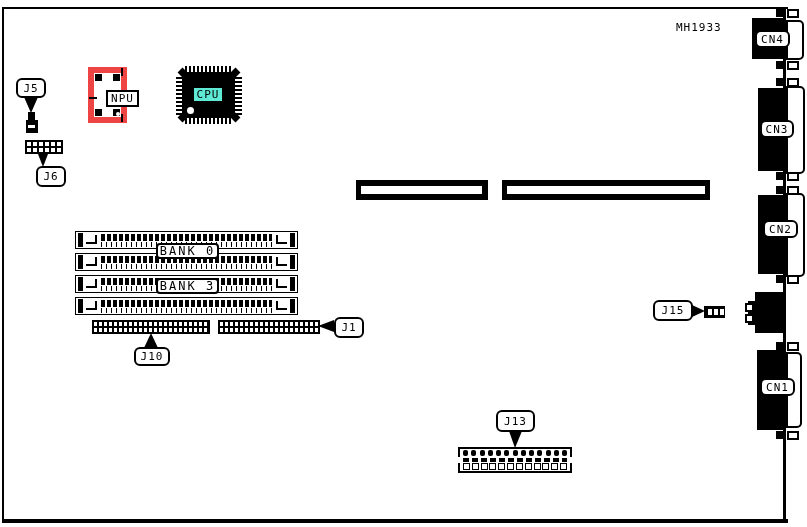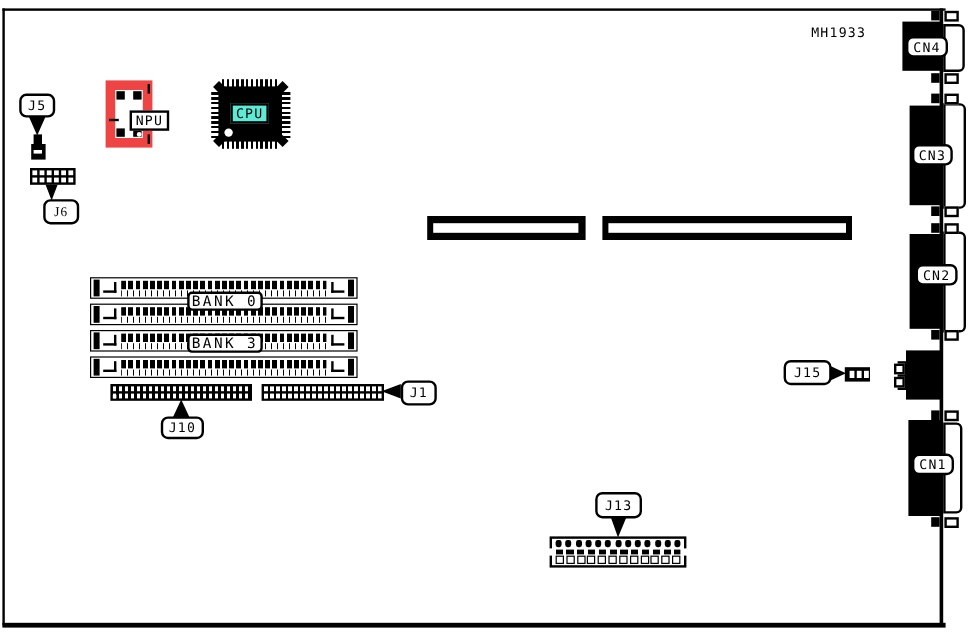--- a/index.html
+++ b/index.html
@@ -16,38 +16,38 @@
   #bracket-line{left:783px;top:7px;width:3px;height:514px;}
 
   
   #mh-text{left:652px;top:21px;font-size:11px;letter-spacing:1px;margin-left:24px;}
 
   
   .lbl{position:absolute;background:#fff;border:2px solid #000;border-radius:6px;
        display:flex;align-items:center;justify-content:center;
        font-size:11px;letter-spacing:1px;z-index:6;box-sizing:border-box;}
   #lbl-j5{left:16px;top:78px;width:30px;height:20px;}
-  #lbl-j6{left:36px;top:166px;width:30px;height:21px;font-family:Liberation Serif, serif;}
+  #lbl-j6{left:36px;top:166px;width:30px;height:21px;}
   #lbl-j10{left:134px;top:347px;width:36px;height:19px;}
   #lbl-j1{left:334px;top:317px;width:30px;height:21px;}
   #lbl-j13{left:496px;top:410px;width:39px;height:22px;}
   #lbl-j15{left:653px;top:300px;width:40px;height:21px;}
   #lbl-cn4{left:755px;top:30px;width:35px;height:18px;}
   #lbl-cn3{left:760px;top:120px;width:34px;height:18px;}
   #lbl-cn2{left:763px;top:220px;width:35px;height:18px;}
   #lbl-cn1{left:760px;top:378px;width:35px;height:18px;}
   .bank-lbl{border-radius:4px;font-size:12px;letter-spacing:2px;}
   #lbl-bank0{left:156px;top:243px;width:63px;height:16px;}
   #lbl-bank1{left:156px;top:278px;width:63px;height:16px;}
 
   
   #pointers{position:absolute;left:0;top:0;z-index:4;pointer-events:none;}
 
   
-  #npu-chip{left:88px;top:67px;width:39px;height:56px;border:8px solid #ef4444;background:#fff;box-sizing:border-box;}
+  #npu-chip{left:88px;top:67px;width:39px;height:56px;border:6px solid #ef4444;background:#fff;box-sizing:border-box;}
   .npu-c{position:absolute;width:7px;height:7px;background:#000;}
   #npu-c-tl{left:1px;top:1px;} #npu-c-tr{right:1px;top:1px;}
   #npu-c-bl{left:1px;bottom:1px;} #npu-c-br{right:1px;bottom:1px;}
   #npu-dot{position:absolute;right:1px;bottom:1px;width:4px;height:4px;background:#fff;border-radius:50%;}
   .npu-tick-v{position:absolute;width:2px;height:8px;background:#000;}
   .npu-tick-h{position:absolute;width:8px;height:2px;background:#000;}
   #npu-t-top{left:27px;top:-5px;} #npu-t-bot{left:27px;bottom:-5px;}
   #npu-t-l{left:-5px;top:24px;} #npu-t-r{right:-5px;top:24px;}
   #npu-label-box{position:absolute;left:12px;top:17px;width:33px;height:17px;border:2px solid #000;
        background:#fff;display:flex;align-items:center;justify-content:center;font-size:11px;letter-spacing:1px;box-sizing:border-box;}

